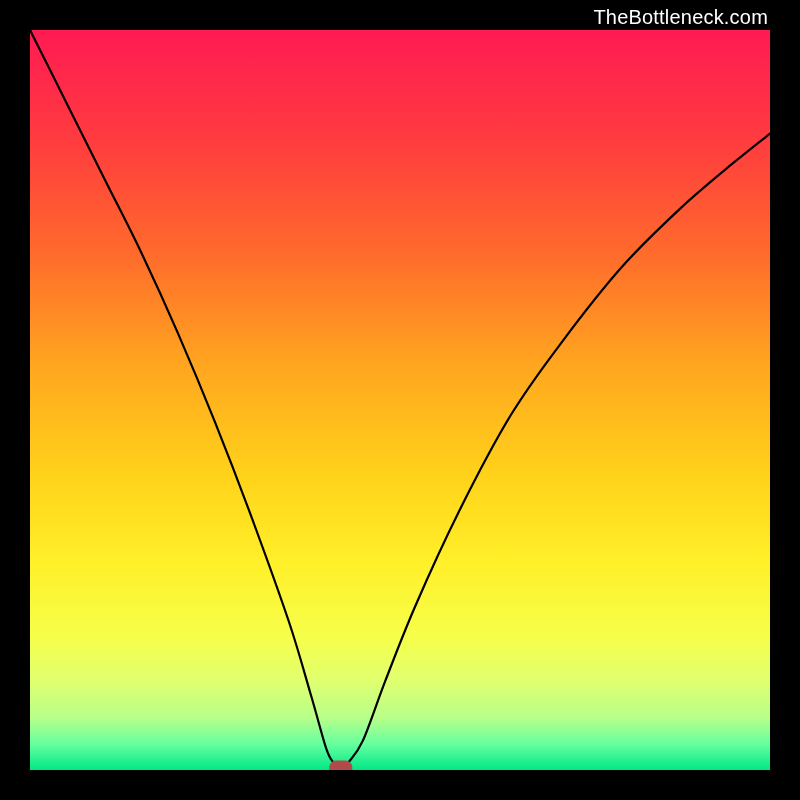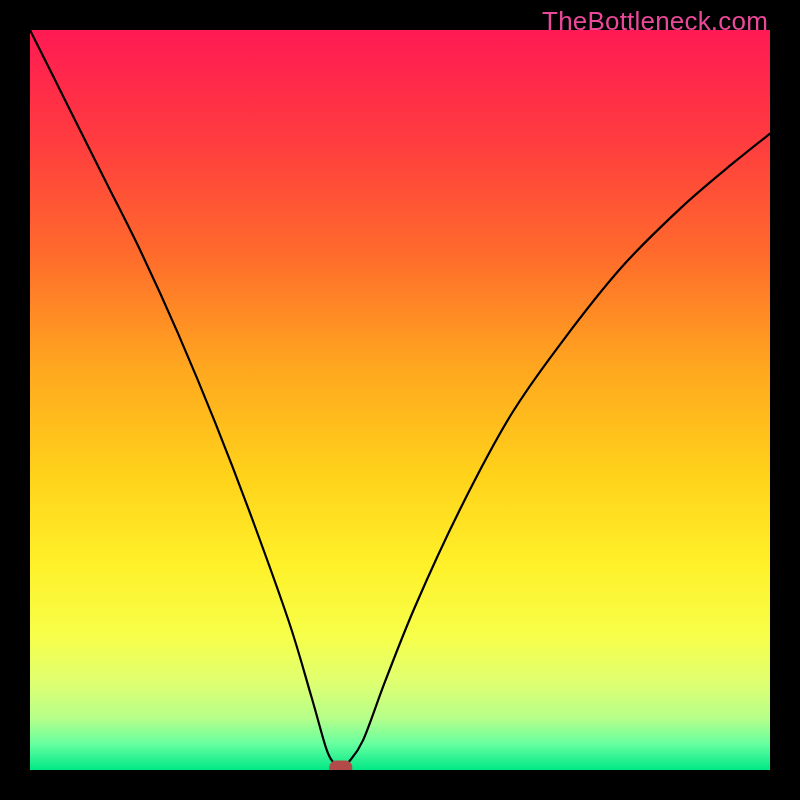--- a/index.html
+++ b/index.html
@@ -23,22 +23,22 @@
     position: absolute;
     left: 0;
     top: 0;
     width: 740px;
     height: 740px;
   }
   .watermark {
     position: absolute;
     top: 6px;
     right: 32px;
-    color: #ec4899;
-    font-size: 26px;
+    color: #ffffff;
+    font-size: 20px;
     font-weight: 500;
     letter-spacing: 0.2px;
     user-select: none;
   }
   svg {
     display: block;
   }
   .curve {
     fill: none;
     stroke: #000;

